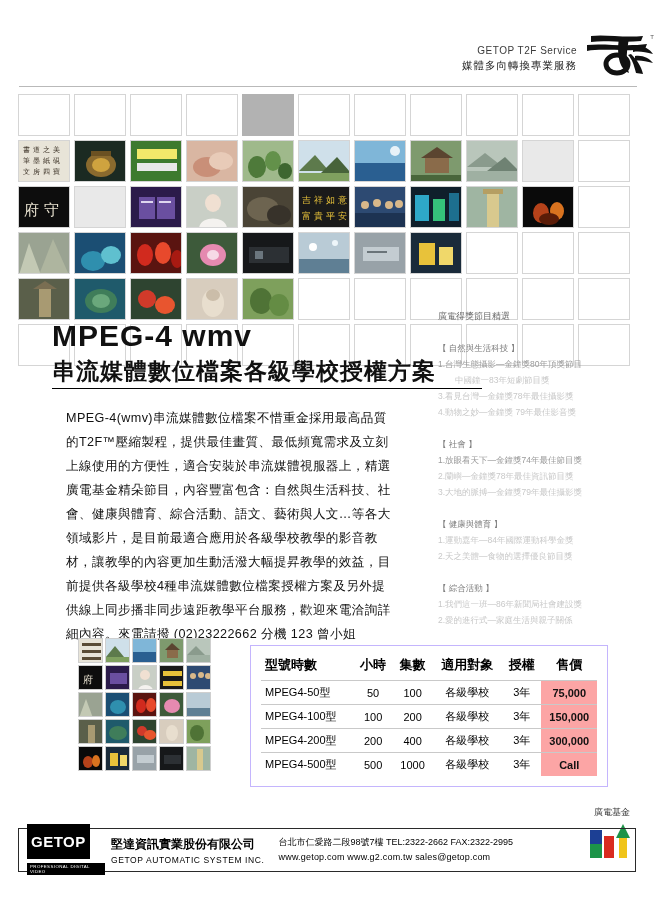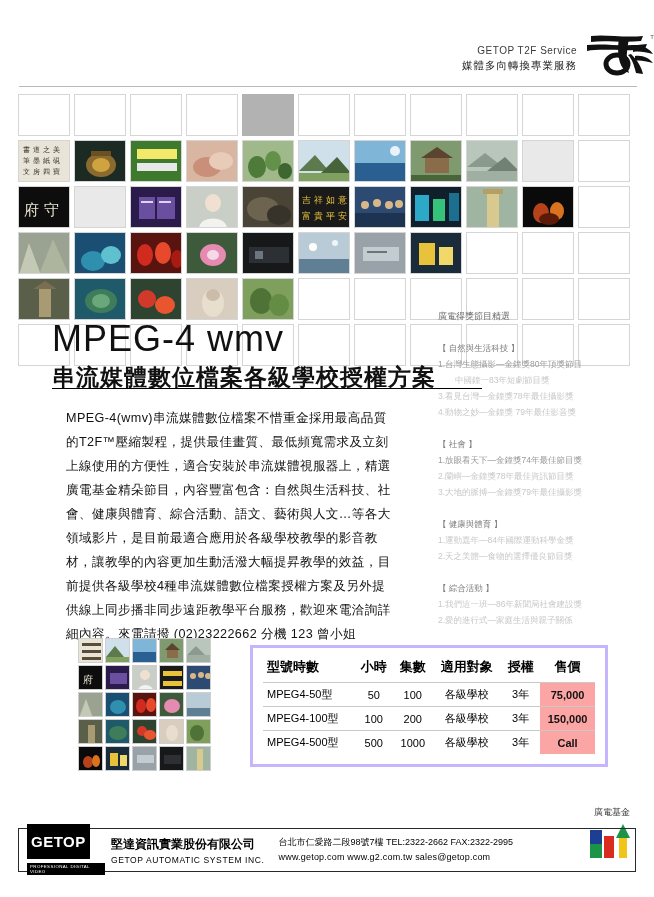--- a/index.html
+++ b/index.html
@@ -84,25 +84,25 @@
   .cell.empty { background: #ffffff; }
   .cell.gray  { background: #b2b2b2; border-color: #b2b2b2;}
   .cell.lgray { background: #e9e9e9; }
 
   
   .title-wrap {
     position: absolute;
     left: 52px; top: 320px;
   }
   .title-main {
-    font-size: 36px;
+    font-size: 30px;
     letter-spacing: 1px;
     color: #111;
     font-family: "Liberation Sans", sans-serif;
-    font-weight: 400;
+    font-weight: 700;
     line-height: 1.05;
   }
   .title-sub {
     font-size: 23px;
     color: #111;
     margin-top: 4px;
     letter-spacing: 1px;
     font-weight: 700;
   }
   .title-rule {
@@ -157,21 +157,21 @@
     border: 1px solid #cfcfcf;
     box-sizing: border-box;
     overflow: hidden;
   }
 
   
   .price-box {
     position: absolute;
     left: 250px; top: 645px;
     width: 358px;
-    border: 3px solid #c4b5fd;
+    border: 1px solid #c4b5fd;
     background: #fff;
     padding: 8px 10px 10px 10px;
     box-sizing: border-box;
   }
   table.price {
     border-collapse: collapse;
     width: 100%;
     font-size: 12.5px;
   }
   table.price th {
@@ -793,20 +793,28 @@
       </tr>
       <tr>
         <td class="model">MPEG4-100型</td>
         <td>100</td>
         <td>200</td>
         <td>各級學校</td>
         <td>3年</td>
         <td class="price-cell">150,000</td>
       </tr>
       <tr>
+        <td class="model">MPEG4-200型</td>
+        <td>200</td>
+        <td>400</td>
+        <td>各級學校</td>
+        <td>3年</td>
+        <td class="price-cell">300,000</td>
+      </tr>
+      <tr>
         <td class="model">MPEG4-500型</td>
         <td>500</td>
         <td>1000</td>
         <td>各級學校</td>
         <td>3年</td>
         <td class="price-cell">Call</td>
       </tr>
     </tbody>
   </table>
 </div>

